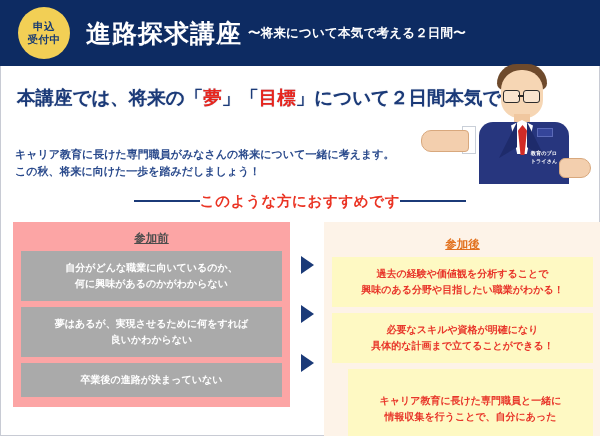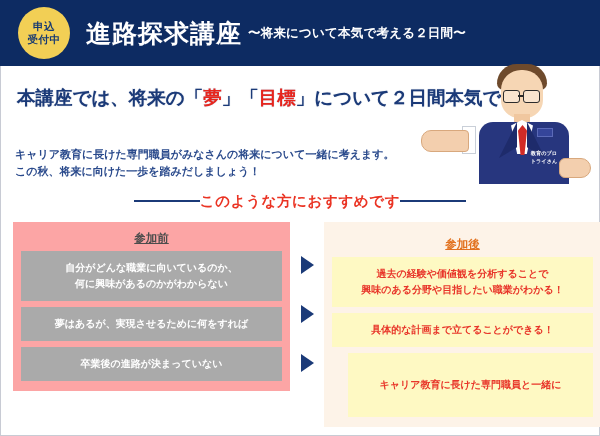--- a/index.html
+++ b/index.html
@@ -232,39 +232,42 @@
     <div class="compare">
 
       <div class="col col-before">
         <div class="col-head">参加前</div>
         <div class="cell">
             <div>自分がどんな職業に向いているのか、</div>
             <div>何に興味があるのかがわからない</div>
           </div>
         <div class="cell">
             <div>夢はあるが、実現させるために何をすれば</div>
+            <div>良いかわからない</div>
           </div>
         <div class="cell">卒業後の進路が決まっていない</div>
       </div>
 
       <div class="arrows">
         <div class="arrow"></div>
         <div class="arrow"></div>
         <div class="arrow"></div>
       </div>
 
       <div class="col col-after">
         <div class="col-head">参加後</div>
         <div class="cell">
             <div>過去の経験や価値観を分析することで</div>
             <div>興味のある分野や目指したい職業がわかる！</div>
           </div>
         <div class="cell">
+            <div>必要なスキルや資格が明確になり</div>
             <div>具体的な計画まで立てることができる！</div>
           </div>
         <div class="cell tall">
             <div>キャリア教育に長けた専門職員と一緒に</div>
+            <div>情報収集を行うことで、自分にあった</div>
           </div>
       </div>
     </div>
 
   </div>
 </div>
 
 </body></html>

